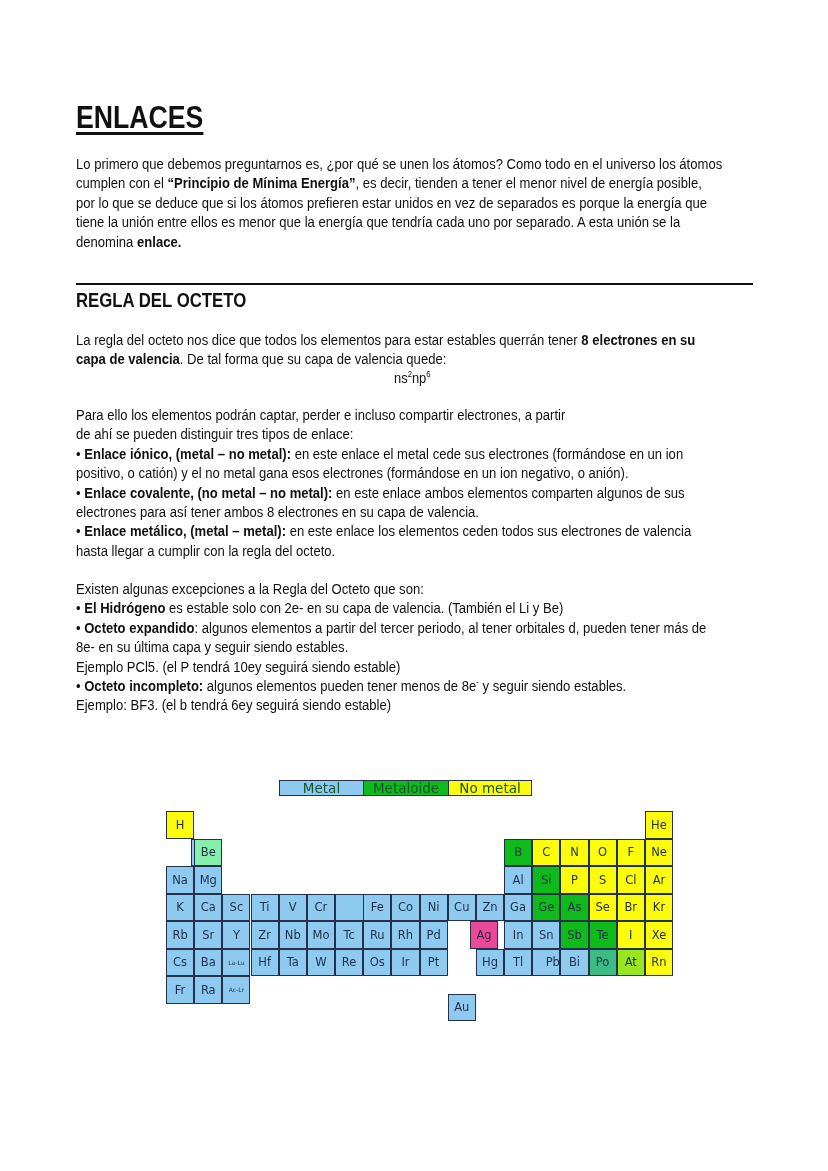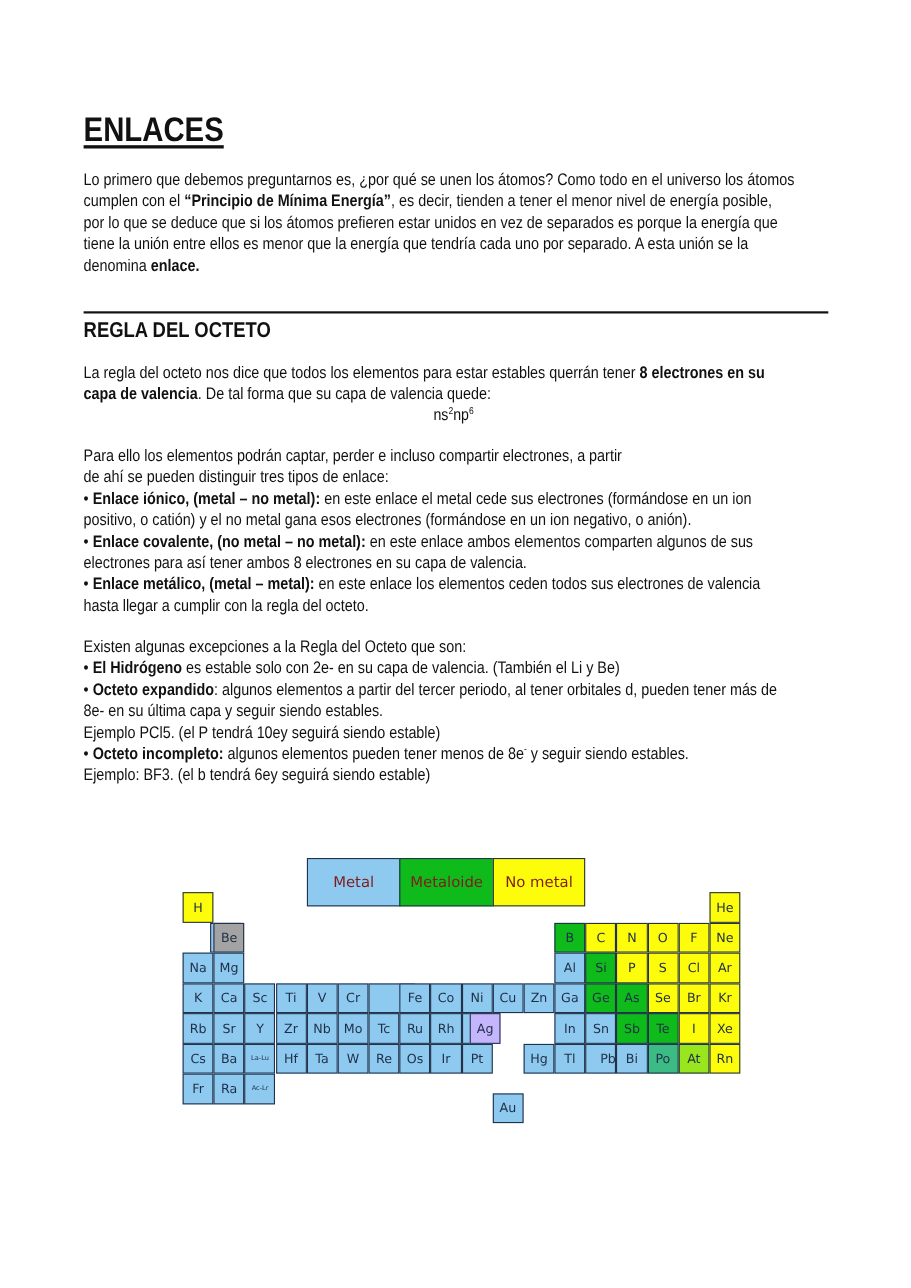--- a/index.html
+++ b/index.html
@@ -13,23 +13,23 @@
   .para .ln { display: block; height: 19.4px; }
   b { font-weight: bold; }
   #divider { left: 76px; top: 283px; width: 677px; height: 2px; background: #111; }
   #h2 { left: 76px; top: 289px; font-size: 19.5px; font-weight: bold; }
   #formula { left: 394px; top: 369px; font-size: 15px; }
   sup { font-size: 9px; vertical-align: 6px; line-height: 0; }
   .cell { position: absolute; width: 28.2px; height: 27.5px; box-sizing: border-box;
           border: 1.3px solid #23324a; display: flex; align-items: center; justify-content: center;
           font-family: "DejaVu Sans", sans-serif; font-size: 11.5px; color: #1f2f48; }
   .cell.tiny { font-size: 6px; }
-  .legend-box { position: absolute; top: 780px; height: 44px; box-sizing: border-box;
+  .legend-box { position: absolute; top: 780px; height: 16px; box-sizing: border-box;
                 border: 1.3px solid #23324a; display: flex; align-items: center; justify-content: center;
-                font-family: "DejaVu Sans", sans-serif; font-size: 13.5px; color: #7f1d1d; }
+                font-family: "DejaVu Sans", sans-serif; font-size: 13.5px; color: #14532d; }
 </style>
 </head>
 <body>
 
 <div id="title" class="abs narrow">ENLACES</div>
 
 <div id="intro" class="abs para narrow" style="top:154px;">
     <span class="ln"><span>Lo primero que debemos preguntarnos es, ¿por qué se unen los átomos? Como todo en el universo los átomos</span></span>
     <span class="ln"><span>cumplen con el </span><b>“Principio de Mínima Energía”</b><span>, es decir, tienden a tener el menor nivel de energía posible,</span></span>
     <span class="ln"><span>por lo que se deduce que si los átomos prefieren estar unidos en vez de separados es porque la energía que</span></span>
@@ -70,21 +70,21 @@
     <span class="ln"><span>Ejemplo: BF3. (el b tendrá 6ey seguirá siendo estable)</span></span>
   </div>
 
 <div id="ptable">
     <div class="legend-box" style="left: 279px; width: 85px; background: rgb(142, 201, 239);">Metal</div>
     <div class="legend-box" style="left: 363px; width: 86px; background: rgb(15, 187, 27);">Metaloide</div>
     <div class="legend-box" style="left: 448px; width: 84px; background: rgb(253, 252, 10);">No metal</div>
     <div class="cell" style="left: 166px; top: 811px; background: rgb(253, 252, 10);">H</div>
     <div class="cell" style="left: 644.9px; top: 811px; background: rgb(253, 252, 10);">He</div>
     <div class="cell" style="left: 166px; top: 838.5px; background: rgb(142, 201, 239); margin-left: 25px;">Li</div>
-    <div class="cell" style="left: 194.2px; top: 838.5px; background: #a3a3a3;">Be</div>
+    <div class="cell" style="left: 194.2px; top: 838.5px; background: #86efac;">Be</div>
     <div class="cell" style="left: 504px; top: 838.5px; background: rgb(15, 187, 27);">B</div>
     <div class="cell" style="left: 532.2px; top: 838.5px; background: rgb(253, 252, 10);">C</div>
     <div class="cell" style="left: 560.4px; top: 838.5px; background: rgb(253, 252, 10);">N</div>
     <div class="cell" style="left: 588.5px; top: 838.5px; background: rgb(253, 252, 10);">O</div>
     <div class="cell" style="left: 616.7px; top: 838.5px; background: rgb(253, 252, 10);">F</div>
     <div class="cell" style="left: 644.9px; top: 838.5px; background: rgb(253, 252, 10);">Ne</div>
     <div class="cell" style="left: 166px; top: 866px; background: rgb(142, 201, 239);">Na</div>
     <div class="cell" style="left: 194.2px; top: 866px; background: rgb(142, 201, 239);">Mg</div>
     <div class="cell" style="left: 504px; top: 866px; background: rgb(142, 201, 239);">Al</div>
     <div class="cell" style="left: 532.2px; top: 866px; background: rgb(15, 187, 27);">Si</div>
@@ -113,21 +113,21 @@
     <div class="cell" style="left: 166px; top: 921px; background: rgb(142, 201, 239);">Rb</div>
     <div class="cell" style="left: 194.2px; top: 921px; background: rgb(142, 201, 239);">Sr</div>
     <div class="cell" style="left: 222.3px; top: 921px; background: rgb(142, 201, 239);">Y</div>
     <div class="cell" style="left: 250.5px; top: 921px; background: rgb(142, 201, 239);">Zr</div>
     <div class="cell" style="left: 278.7px; top: 921px; background: rgb(142, 201, 239);">Nb</div>
     <div class="cell" style="left: 306.9px; top: 921px; background: rgb(142, 201, 239);">Mo</div>
     <div class="cell" style="left: 335px; top: 921px; background: rgb(142, 201, 239);">Tc</div>
     <div class="cell" style="left: 363.2px; top: 921px; background: rgb(142, 201, 239);">Ru</div>
     <div class="cell" style="left: 391.4px; top: 921px; background: rgb(142, 201, 239);">Rh</div>
     <div class="cell" style="left: 419.5px; top: 921px; background: rgb(142, 201, 239);">Pd</div>
-    <div class="cell" style="left: 427px; top: 921px; background: #c4b5fd;">Ag</div>
+    <div class="cell" style="left: 470px; top: 921px; background: #ec4899;">Ag</div>
     <div class="cell" style="left: 475.9px; top: 921px; background: #eab308; margin-left: 40px;">Cd</div>
     <div class="cell" style="left: 504px; top: 921px; background: rgb(142, 201, 239);">In</div>
     <div class="cell" style="left: 532.2px; top: 921px; background: rgb(142, 201, 239);">Sn</div>
     <div class="cell" style="left: 560.4px; top: 921px; background: rgb(15, 187, 27);">Sb</div>
     <div class="cell" style="left: 588.5px; top: 921px; background: rgb(15, 187, 27);">Te</div>
     <div class="cell" style="left: 616.7px; top: 921px; background: rgb(253, 252, 10);">I</div>
     <div class="cell" style="left: 644.9px; top: 921px; background: rgb(253, 252, 10);">Xe</div>
     <div class="cell" style="left: 166px; top: 948.5px; background: rgb(142, 201, 239);">Cs</div>
     <div class="cell" style="left: 194.2px; top: 948.5px; background: rgb(142, 201, 239);">Ba</div>
     <div class="cell tiny" style="left: 222.3px; top: 948.5px; background: rgb(142, 201, 239);">La-Lu</div>

